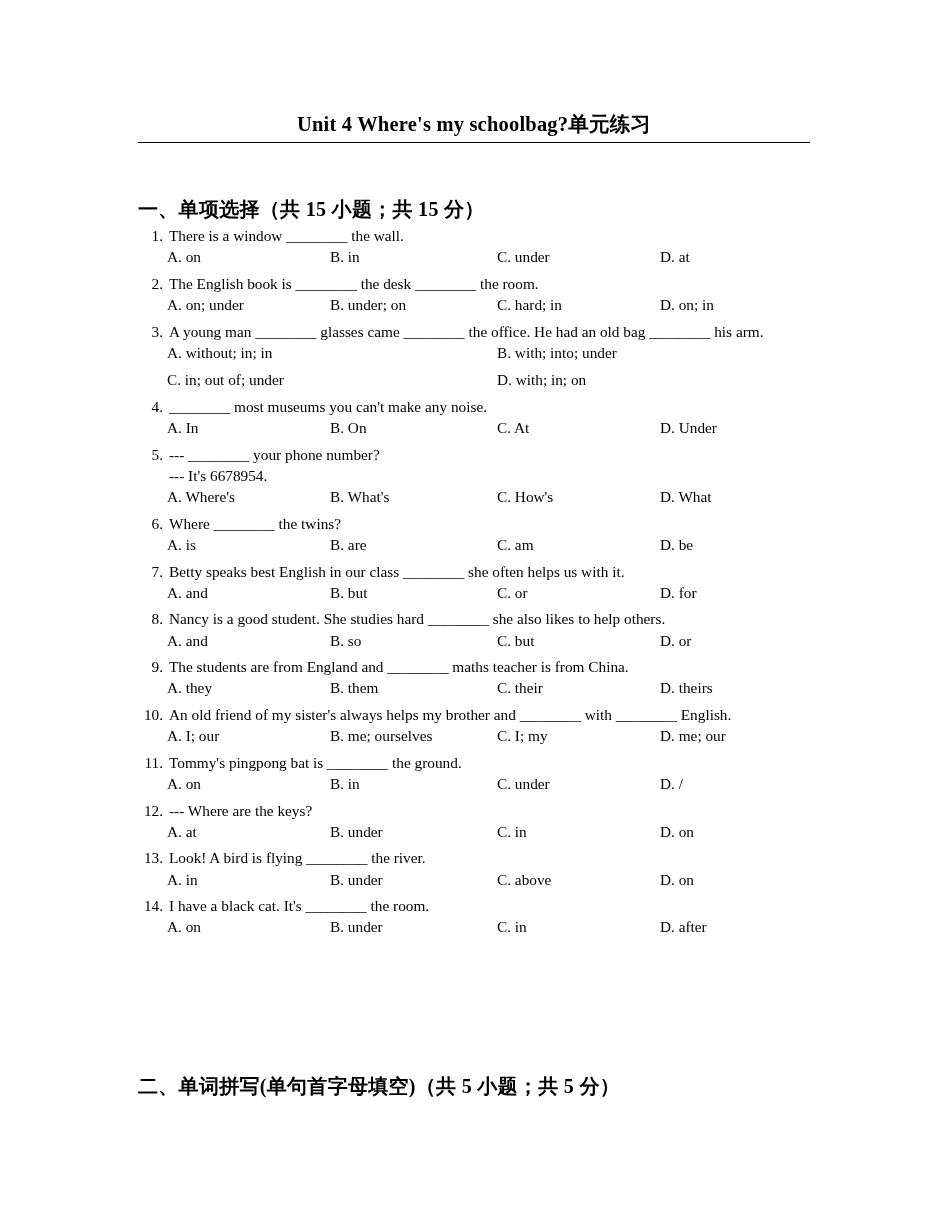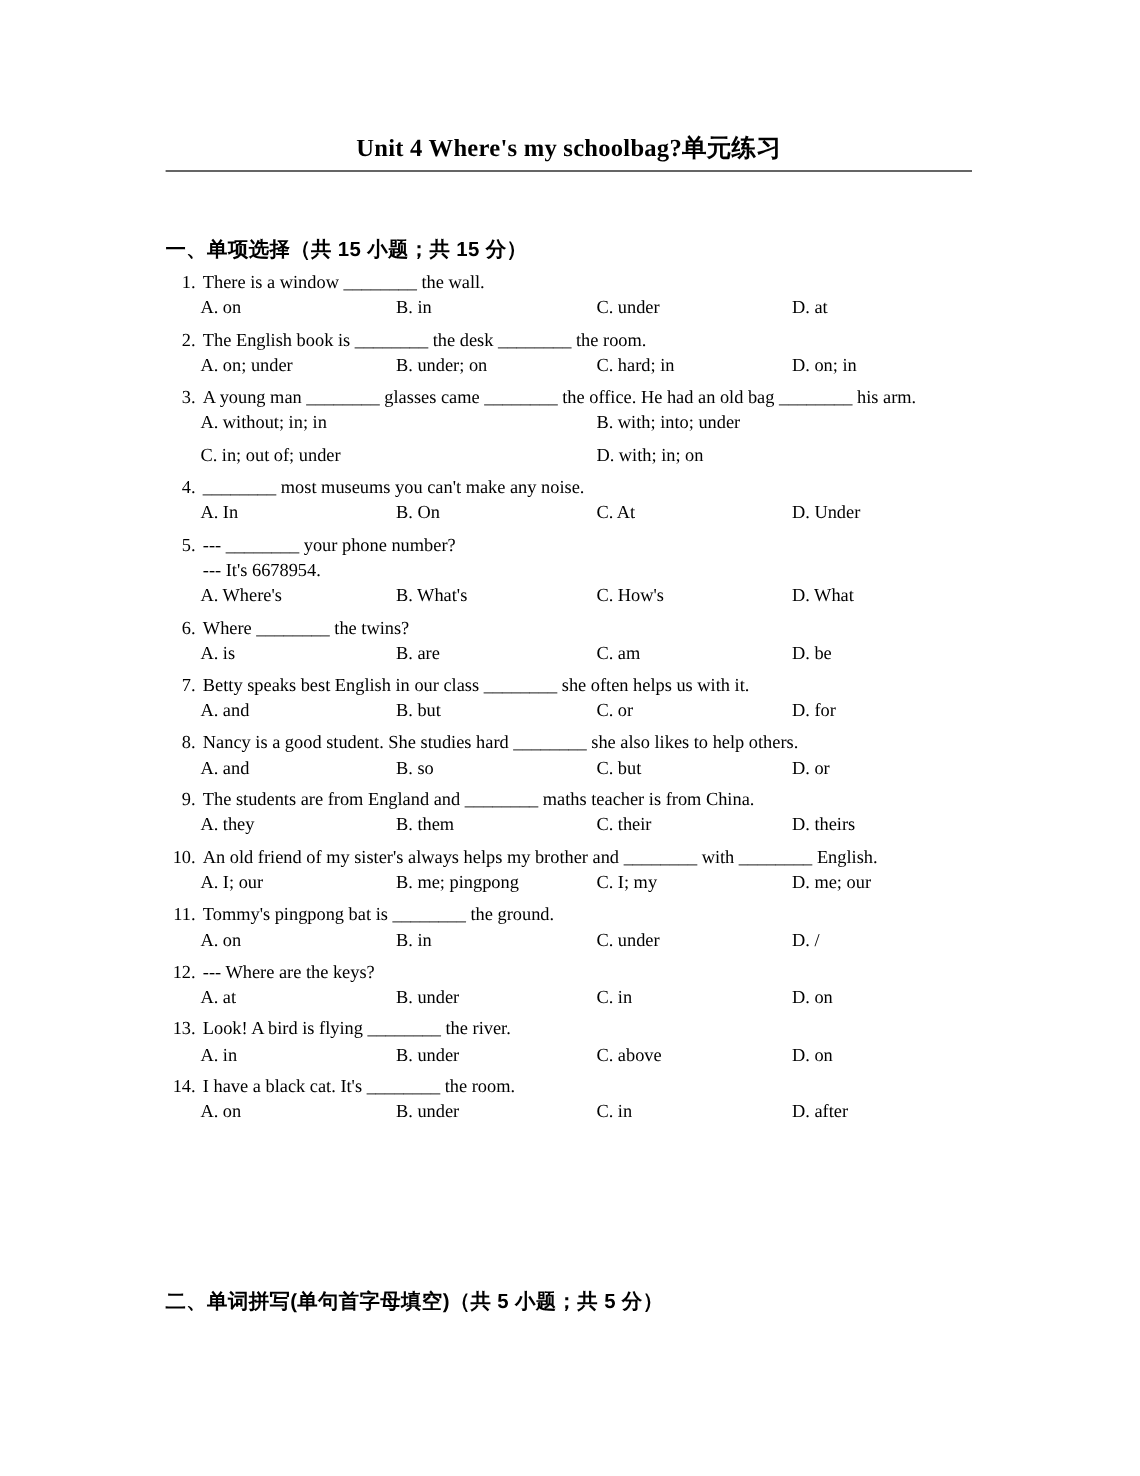--- a/index.html
+++ b/index.html
@@ -43,23 +43,23 @@
   .title-rule {
     margin-top: 4px;
     border-bottom: 1.6px solid #000;
     width: 100%;
   }
 
   
   .section-head {
     position: absolute;
     left: 138px;
-    font-family: Liberation Sans, sans-serif;
+    font-family: Liberation Serif, serif;
     font-weight: bold;
-    font-size: 17px;
+    font-size: 20px;
     letter-spacing: 0.3px;
     white-space: nowrap;
   }
   #sec1-head { top: 196px; }
   #sec2-head { top: 1073px; }
 
   
   .questions {
     position: absolute;
     left: 138px;
@@ -248,21 +248,21 @@
           <span class="opt c3">D. theirs</span>
         </div>
       </div>
       <div class="q">
         <div class="q-stem">
           <span class="q-num">10.</span>
           <span class="q-text">An old friend of my sister's always helps my brother and ________ with ________ English.</span>
         </div>
         <div class="opts">
           <span class="opt c0">A. I; our</span>
-          <span class="opt c1">B. me; pingpong</span>
+          <span class="opt c1">B. me; ourselves</span>
           <span class="opt c2">C. I; my</span>
           <span class="opt c3">D. me; our</span>
         </div>
       </div>
       <div class="q">
         <div class="q-stem">
           <span class="q-num">11.</span>
           <span class="q-text">Tommy's pingpong bat is ________ the ground.</span>
         </div>
         <div class="opts">

